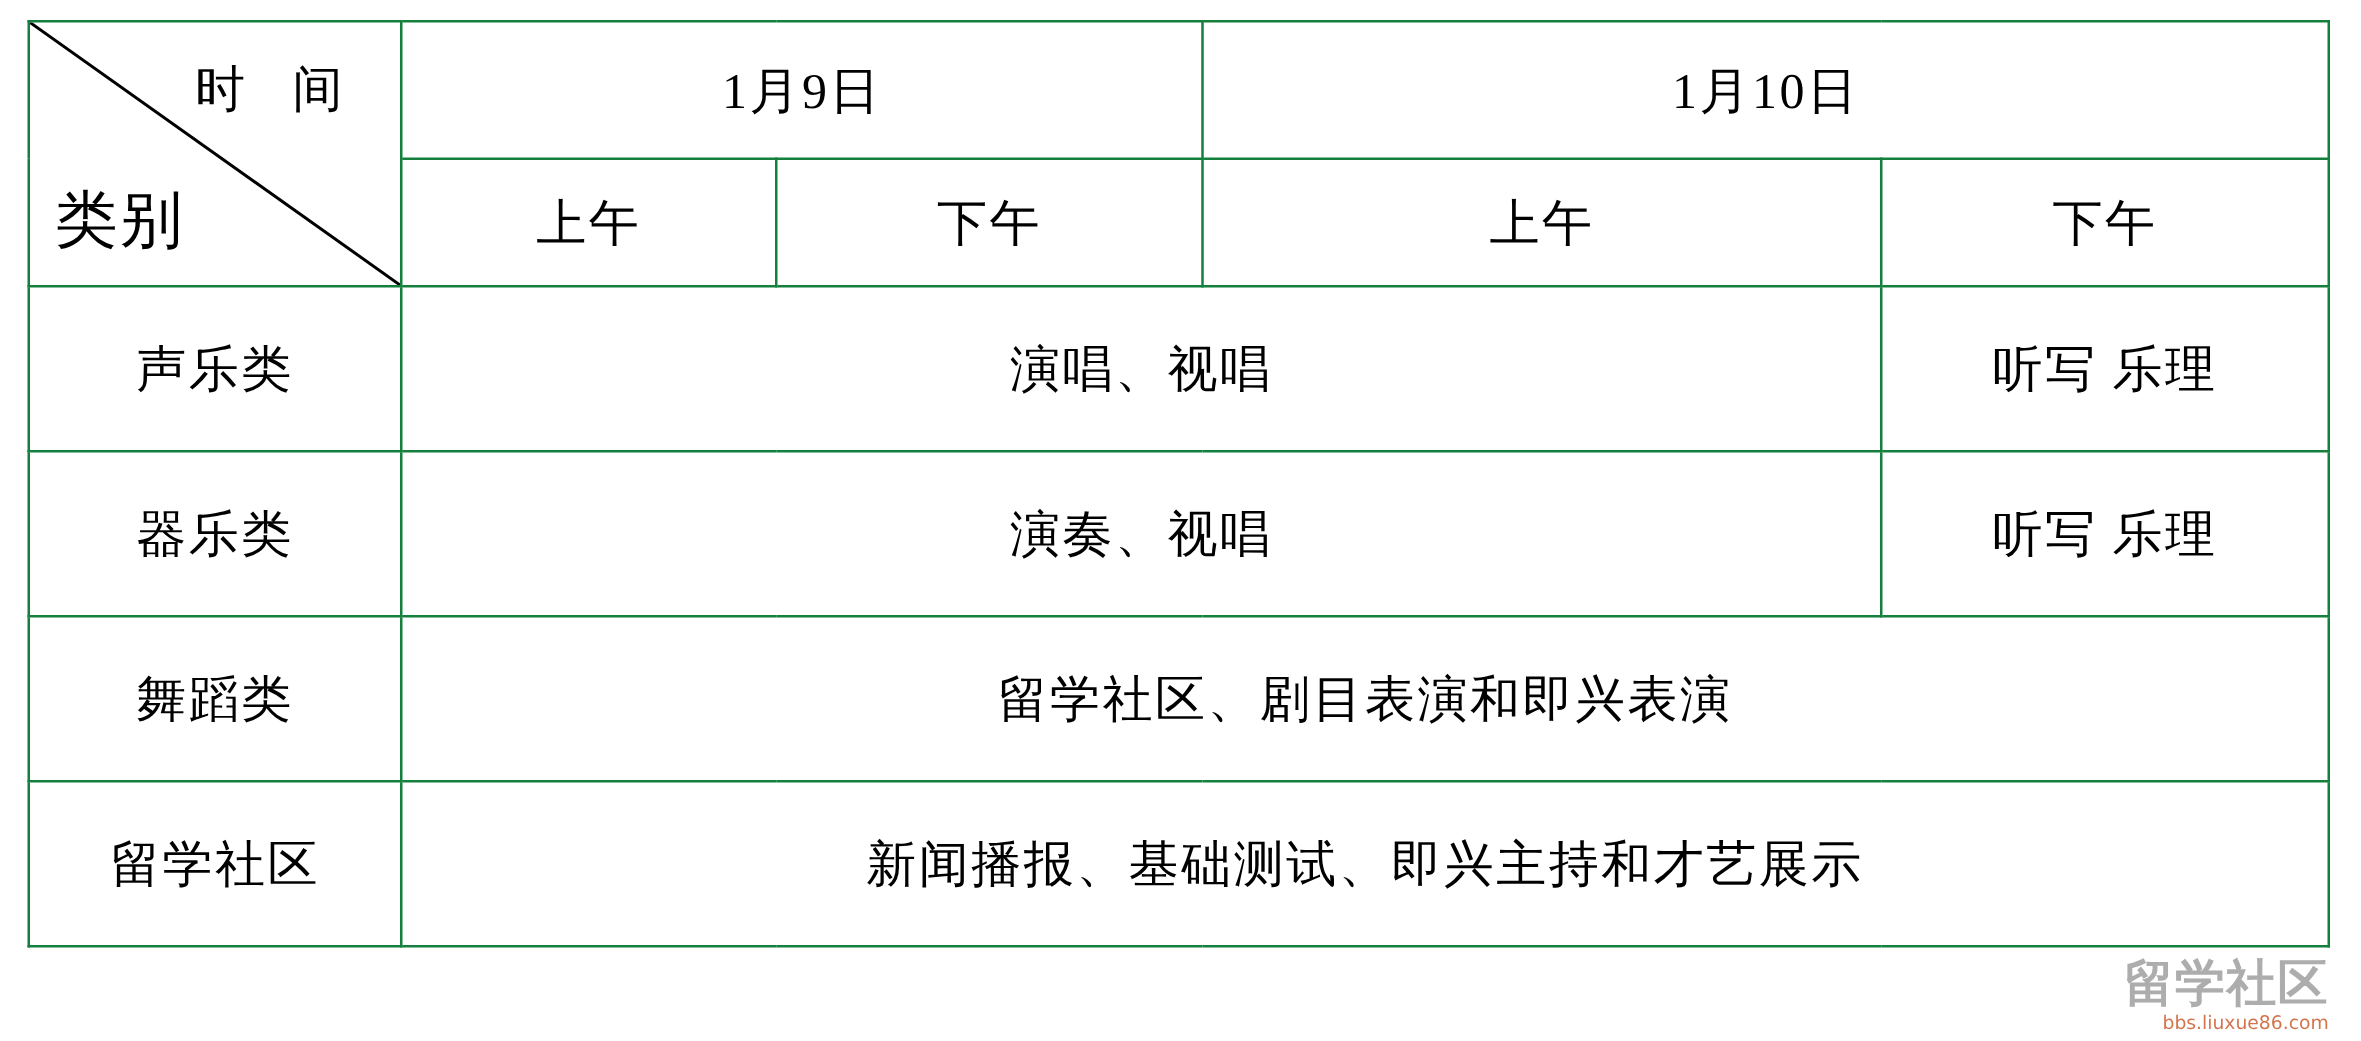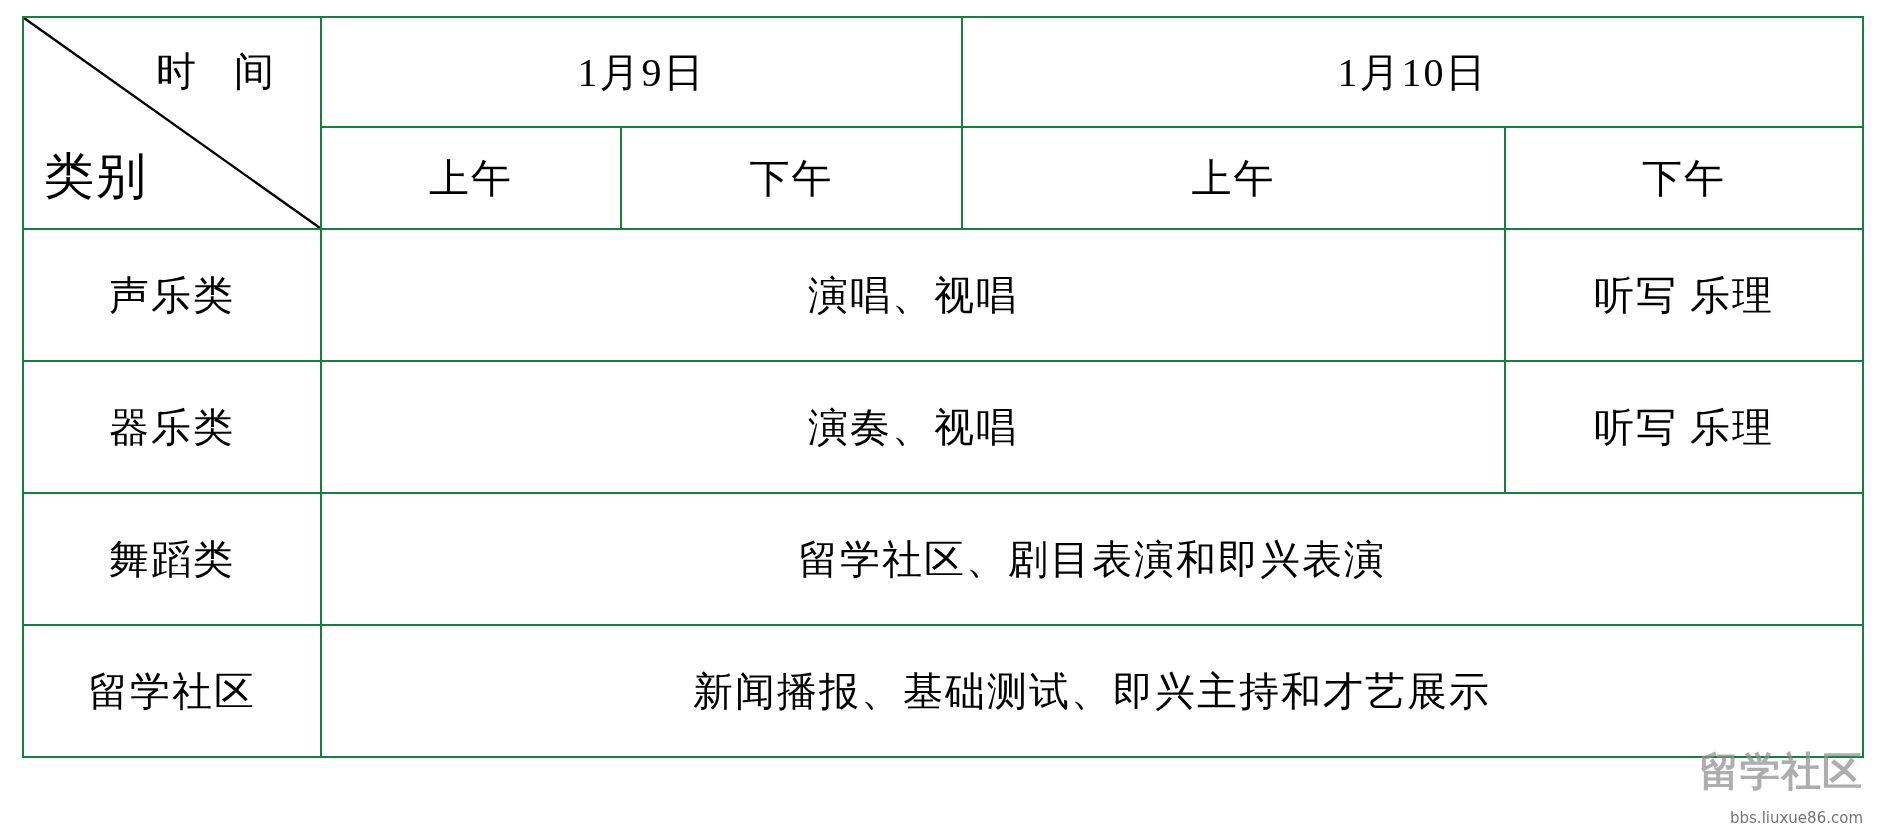--- a/index.html
+++ b/index.html
@@ -134,24 +134,24 @@
     font-size: 40px;
     font-weight: 700;
     color: #8e8e8e;
     letter-spacing: 1px;
     line-height: 1.0;
     display: block;
   }
   .watermark .wm-url {
     font-family: "DejaVu Sans", sans-serif;
     font-size: 15px;
-    color: #404040;
+    color: #c2410c;
     letter-spacing: 0px;
     display: block;
-    margin-top: 18px;
+    margin-top: 2px;
   }
 </style>
 </head>
 <body>
 
 <div class="sheet">
 
   <table class="schedule">
     <colgroup>
       <col class="c-cat">

